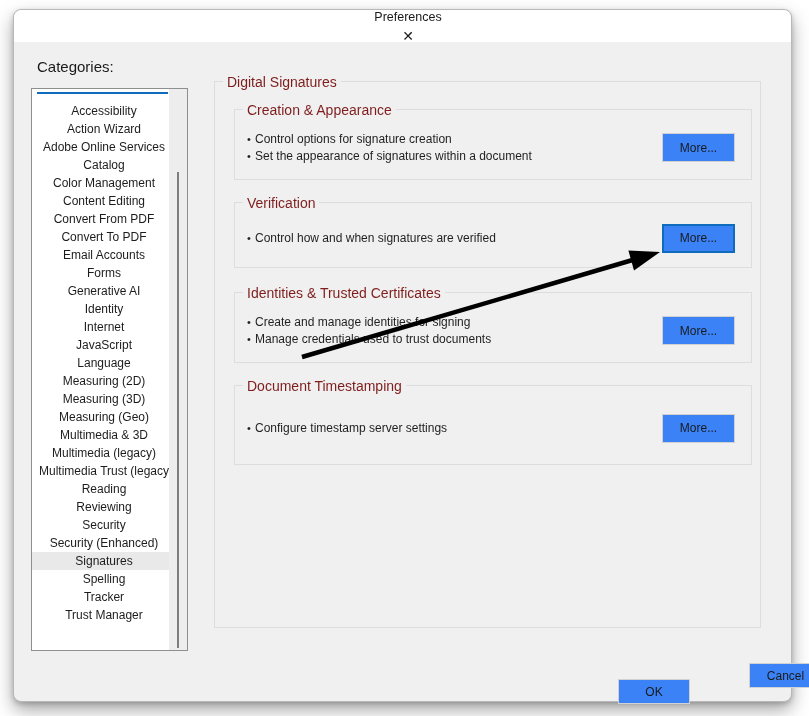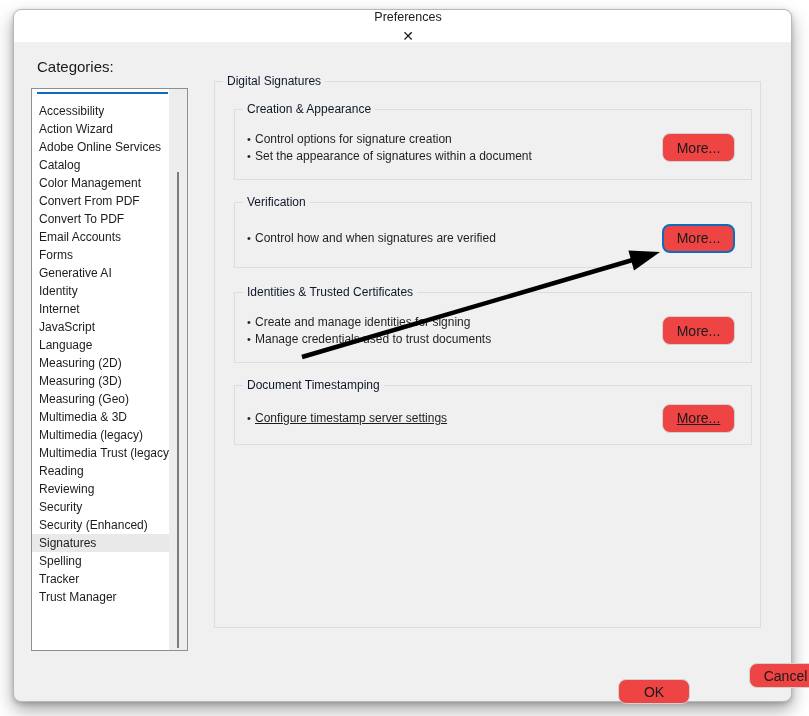--- a/index.html
+++ b/index.html
@@ -11,41 +11,41 @@
   .titlebar{height:32px;background:#ffffff;border-radius:8px 8px 0 0;display:flex;
             align-items:center;justify-content:space-between;padding:0 12px 0 23px;flex-direction:column;}
   .title{font-size:12.5px;color:#1a1a1a;}
   .close-btn{border:none;background:transparent;font-family:"DejaVu Sans",sans-serif;
              font-size:14px;color:#1a1a1a;width:26px;height:24px;line-height:24px;
              text-align:center;padding:0;cursor:pointer;}
   .cat-label{position:absolute;left:23px;top:48px;font-size:15px;color:#1a1a1a;}
   .listbox{position:absolute;left:17px;top:78px;width:157px;height:563px;background:#ffffff;
            border:1px solid #8f8f8f;box-sizing:border-box;}
   .blue-line{position:absolute;left:5px;top:3px;width:131px;height:2px;}
-  .list-items{position:absolute;left:0;top:13px;right:18px;}
+  .list-items{position:absolute;left:0;top:13px;right:18px;text-align:center;}
   .li{height:18px;line-height:18px;font-size:12px;padding-left:7px;white-space:nowrap;
       overflow:hidden;cursor:default;}
   .li.selected{background:#e9e9e9;}
   .scroll-track{position:absolute;right:0;top:0;width:18px;height:100%;background:#ededed;}
   .scroll-thumb{position:absolute;right:8px;top:83px;width:2px;height:476px;background:#7d7d7d;}
   .fs{position:absolute;border:1px solid #dddddd;box-sizing:border-box;}
   .fs .legend{position:absolute;top:-8px;left:8px;background:#f0f0f0;padding:0 4px;
-              font-size:12px;color:#0f172a;white-space:nowrap;}
+              font-size:14px;color:#7f1d1d;white-space:nowrap;}
   .fs-outer{left:200px;top:71px;width:547px;height:547px;}
   .fs-inner{left:19px;width:518px;}
   .fs-1{top:27px;height:71px;}
   .fs-2{top:120px;height:66px;}
   .fs-3{top:210px;height:71px;}
-  .fs-4{top:303px;height:60px;text-decoration:underline;}
+  .fs-4{top:303px;height:80px;}
   .sec-row{display:flex;align-items:center;justify-content:space-between;height:100%;
            padding:6px 16px 0 10px;box-sizing:border-box;}
   .bullets{font-size:12px;line-height:16.5px;color:#1f1f1f;}
   .b-line{white-space:nowrap;}
   .dot{display:inline-block;width:8px;text-align:center;margin-right:2px;font-size:11px;}
-  .btn{background:#ef4444;border:1px solid #d1d1d1;border-radius:8px;font-size:14px;
+  .btn{background:#3b82f6;border:1px solid #d1d1d1;border-radius:0;font-size:12px;
        color:#1a1a1a;font-family:inherit;cursor:pointer;}
   .more-btn{width:73px;height:29px;flex:0 0 auto;}
   .more-btn.focused{border:2px solid #0f6cbd;}
   .ok-btn{position:absolute;left:604px;top:653px;width:72px;height:25px;margin-top:16px;}
   .cancel-btn{position:absolute;left:691px;top:653px;width:73px;height:25px;margin-left:44px;}
   .arrow-overlay{position:absolute;left:0;top:0;width:809px;height:716px;pointer-events:none;}
 </style>
 </head>
 <body>
 
@@ -59,20 +59,21 @@
   <div class="cat-label">Categories:</div>
 
   <div class="listbox">
     <div class="blue-line" style="background:#0f6cbd;"></div>
     <div class="list-items">
       <div class="li">Accessibility</div>
       <div class="li">Action Wizard</div>
       <div class="li">Adobe Online Services</div>
       <div class="li">Catalog</div>
       <div class="li">Color Management</div>
+      <div class="li">Content Editing</div>
       <div class="li">Convert From PDF</div>
       <div class="li">Convert To PDF</div>
       <div class="li">Email Accounts</div>
       <div class="li">Forms</div>
       <div class="li">Generative AI</div>
       <div class="li">Identity</div>
       <div class="li">Internet</div>
       <div class="li">JavaScript</div>
       <div class="li">Language</div>
       <div class="li">Measuring (2D)</div>

